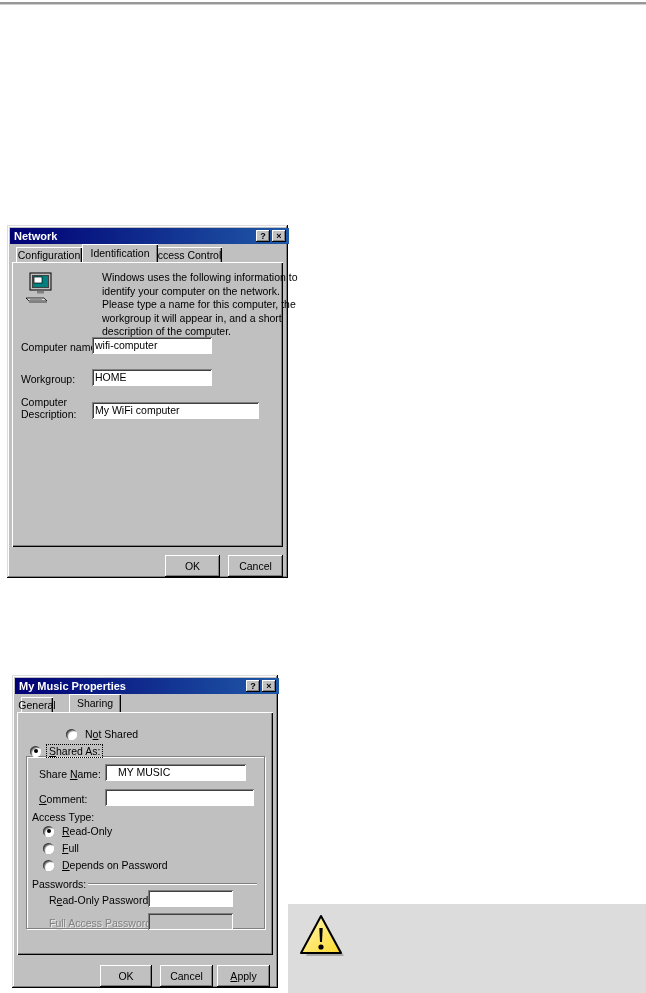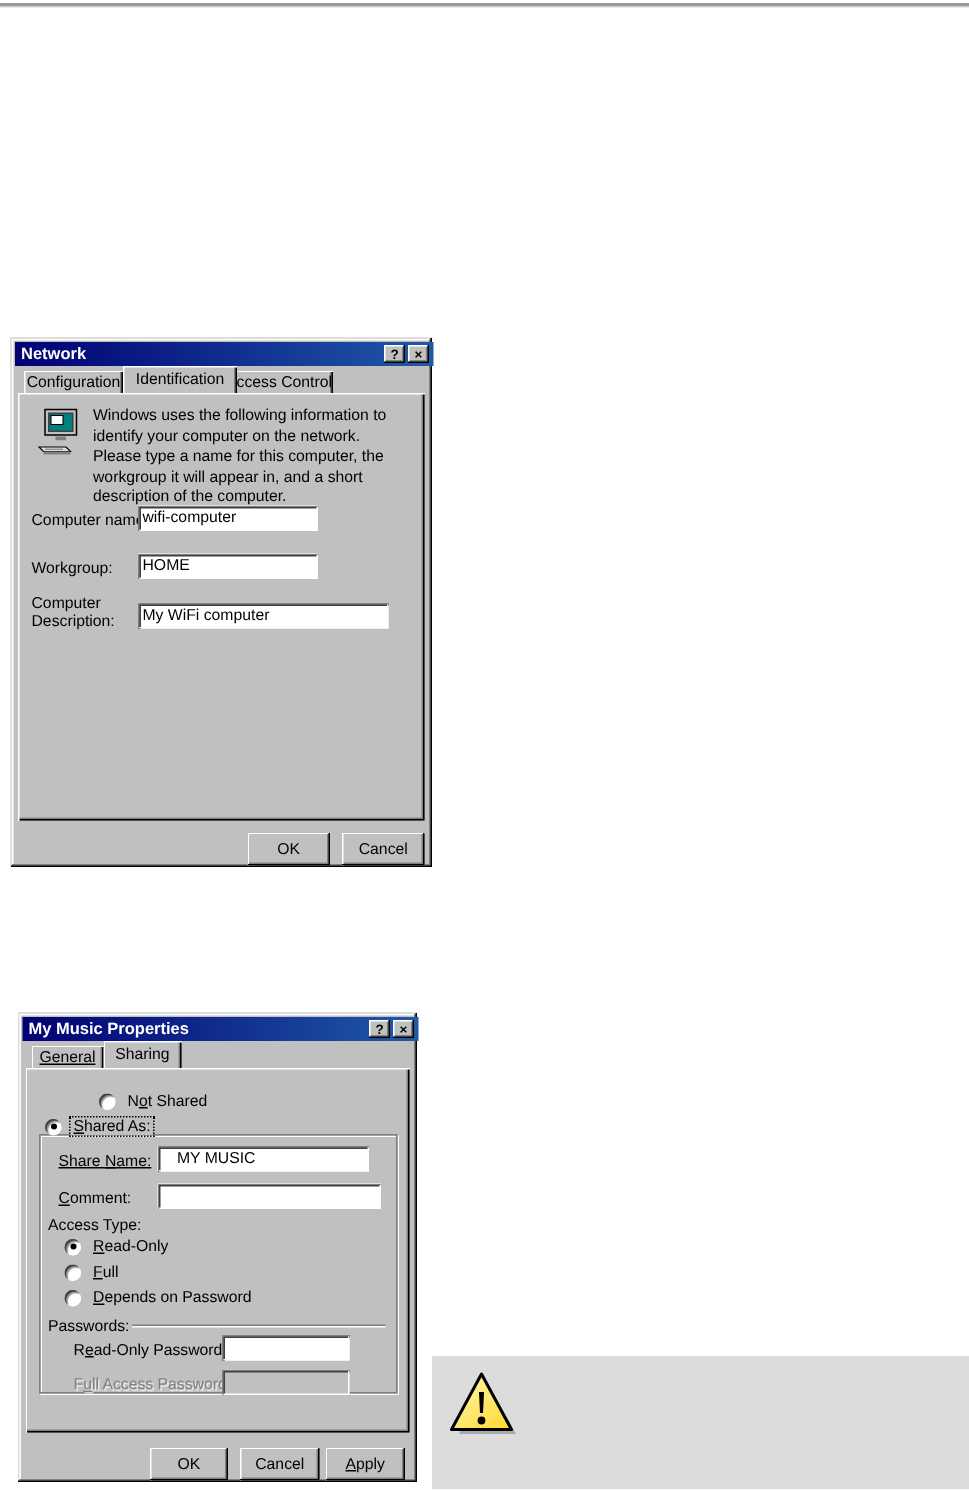--- a/index.html
+++ b/index.html
@@ -34,21 +34,21 @@
   .radio{width:11px;height:11px;border-radius:50%;background:#fff;position:relative;flex:none;
          box-shadow:inset 1px 1px 0 #404040, inset -1px -1px 0 #fff, inset 2px 2px 1px #808080;}
   .radio .dot{display:none;position:absolute;left:3.5px;top:3.5px;width:4px;height:4px;border-radius:50%;background:#000;}
   .radio.checked .dot{display:block;}
   .radio-label{font-size:10.5px;line-height:12px;background:#c0c0c0;padding:0 2px;}
   .radio-label.focus{outline:1px dotted #000;}
   .groupbox{position:absolute;border:1px solid #808080;box-shadow:1px 1px 0 #fff, inset 1px 1px 0 #fff;}
   .sep{position:absolute;height:1px;background:#808080;box-shadow:0 1px 0 #fff;}
   u{text-decoration:underline;}
   .callout{position:absolute;left:288px;top:904px;width:358px;height:89px;background:var(--callout_bg,#dcdcdc);}
-  .desc-text{position:absolute;font-size:10.5px;line-height:13.5px;}
+  .desc-text{position:absolute;font-size:10.5px;line-height:13.5px;margin-left:40px;}
 </style>
 </head>
 <body>
 
 <div class="page">
 
   <div class="top-rule"></div>
 
   <div class="dlg" style="left:7px;top:225px;width:281px;height:353px;">
     <div class="tbar" style="width:275px;">
@@ -108,21 +108,21 @@
       <span class="tbtns">
         <span class="tbtn">
             <span>?</span>
           </span>
         <span class="tbtn">
             <span>×</span>
           </span>
       </span>
     </div>
 
-    <div class="tab" style="left:9px;width:48px;text-decoration:underline;">
+    <div class="tab" style="left:9px;width:32px;">
       <span>General</span>
     </div>
     <div class="tab active" style="left:57px;width:52px;">
       <span>Sharing</span>
     </div>
 
     <div class="panel" style="left:5px;top:37px;width:256px;height:243px;"></div>
 
     <div class="groupbox" style="left:14px;top:81px;width:237px;height:171px;z-index:4;"></div>
 
@@ -131,21 +131,21 @@
       <span class="radio-label"><span>N</span><u>o</u><span>t Shared</span></span>
     </div>
 
     <div class="radio-row" style="left:18px;top:70px;z-index:5;">
       <span class="radio checked">
           <span class="dot"></span>
         </span>
       <span class="radio-label focus"><span></span><u>S</u><span>hared As:</span></span>
     </div>
 
-    <div class="lbl" style="left:27px;top:93px;z-index:5;text-decoration:underline;"><span>Share </span><u>N</u><span>ame:</span></div>
+    <div class="lbl" style="left:27px;top:93px;z-index:5;"><span>Share </span><u>N</u><span>ame:</span></div>
     <div class="field" style="left:93px;top:89px;width:125px;height:13px;z-index:5;padding-left:13px;">MY MUSIC</div>
 
     <div class="lbl" style="left:27px;top:118px;z-index:5;"><span></span><u>C</u><span>omment:</span></div>
     <div class="field" style="left:93px;top:114px;width:143px;height:13px;z-index:5;"></div>
 
     <div class="lbl" style="left:20px;top:136px;z-index:5;">Access Type:</div>
 
     <div class="radio-row" style="left:31px;top:150px;z-index:5;">
       <span class="radio checked">
           <span class="dot"></span>

